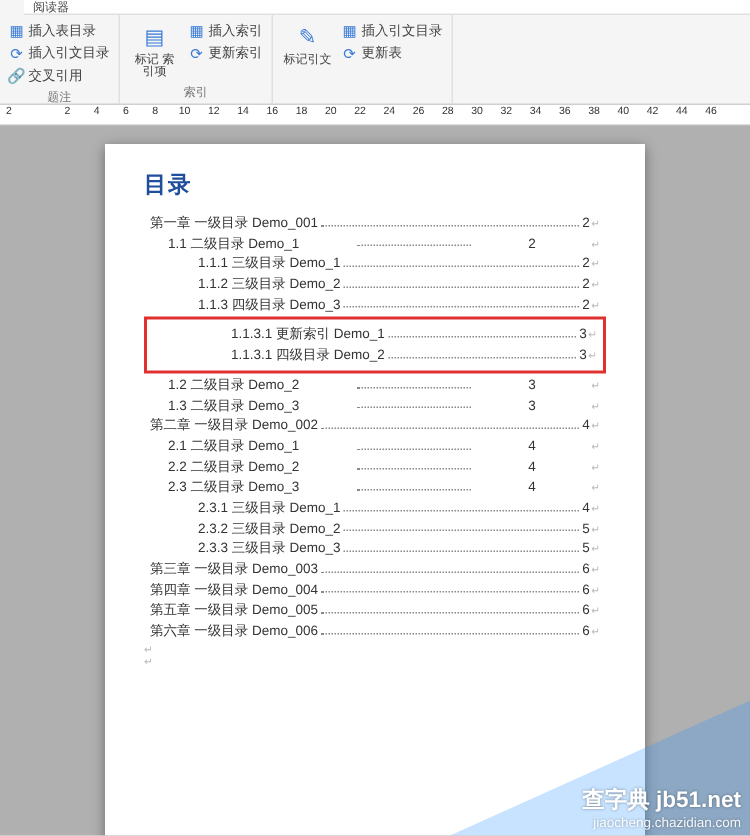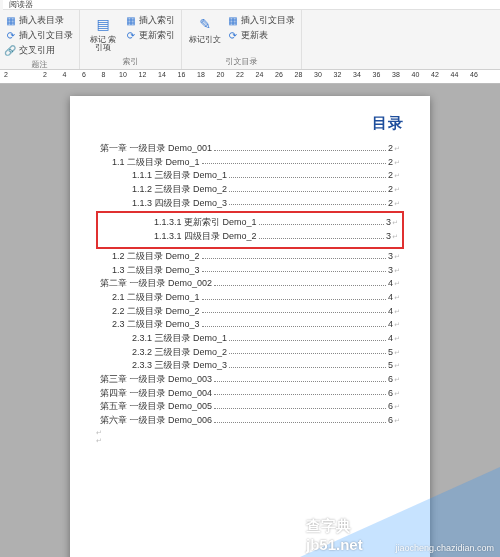--- a/index.html
+++ b/index.html
@@ -15,21 +15,21 @@
   .ribbon {
     background: #f5f5f5;
     height: 70px;
     border-bottom: 1px solid #d0d0d0;
     display: flex;
     font-size: 9px;
     color: #444;
   }
   .tab-bar {
     position: absolute;
-    top: 0; left: 3px; right: 0;
+    top: 0; left: 16px; right: 0;
     height: 10px;
     background: #fff;
     border-bottom: 1px solid #e0e0e0;
     display: flex;
     align-items: center;
     padding-left: 6px;
     font-size: 8px;
     color: #444;
     gap: 10px;
   }
@@ -94,21 +94,21 @@
     width: 360px;
     height: 510px;
     background: #fff;
     box-shadow: 0 2px 8px rgba(0,0,0,.4);
     padding: 18px 26px 10px 26px;
     font-size: 9px;
     color: #333;
     position: relative;
   }
   .toc-title {
-    text-align: right;
+    text-align: left;
     font-size: 15px;
     color: #1e4e9c;
     font-weight: bold;
     margin-bottom: 10px;
     letter-spacing: 1px;
   }
   .toc-line {
     display: flex;
     align-items: baseline;
     white-space: nowrap;
@@ -119,42 +119,42 @@
   .dots {
     flex: 1 1 auto;
     border-bottom: 1px dotted #888;
     margin: 0 2px 2px 2px;
     height: 1px;
     align-self: flex-end;
     transform: translateY(-2px);
   }
   .pg { flex: 0 0 auto; }
   .mark { color: #bbb; font-size: 7px; margin-left: 1px; }
-  .ind1 { padding-left: 12px; }
+  .ind1 { padding-left: 12px; gap: 36px; }
   .ind2 { padding-left: 32px; }
   .ind3 { padding-left: 52px; }
   .highlight-box {
     border: 2px solid #e03030;
     margin: 2px 0;
     padding: 2px 0;
   }
   .cr { color: #bbb; font-size: 7px; padding-left: 0; }
   
   .wm-corner {
     position: absolute;
     right: 0; bottom: 0;
     width: 0; height: 0;
     border-left: 200px solid transparent;
     border-bottom: 90px solid rgba(30,144,255,.25);
   }
   .wm-text {
     position: absolute;
     right: 0; bottom: 0;
     width: 200px; height: 60px;
-    display: flex; flex-direction: row;
+    display: flex; flex-direction: column;
     align-items: flex-end; justify-content: flex-end;
     padding: 4px 6px;
     color: #fff;
     font-size: 12px;
     text-shadow: 0 0 2px rgba(0,0,0,.4);
   }
   .wm-text .l1 { font-size: 15px; font-weight: bold; }
   .wm-text .l2 { font-size: 9px; opacity: .9; }
 </style>
 </head>
@@ -216,21 +216,20 @@
           <div class="small-btn">
               <span class="dot">▦</span>
               <span>插入引文目录</span>
             </div>
           <div class="small-btn">
               <span class="dot">⟳</span>
               <span>更新表</span>
             </div>
         </div>
       </div>
-      <div class="group-label">引文目录</div>
     </div>
   </div>
 </div>
 
 <div class="ruler">
   <div class="rnumbers" id="ruler-numbers">
       <span>2</span>
       <span></span>
       <span>2</span>
       <span>4</span>

